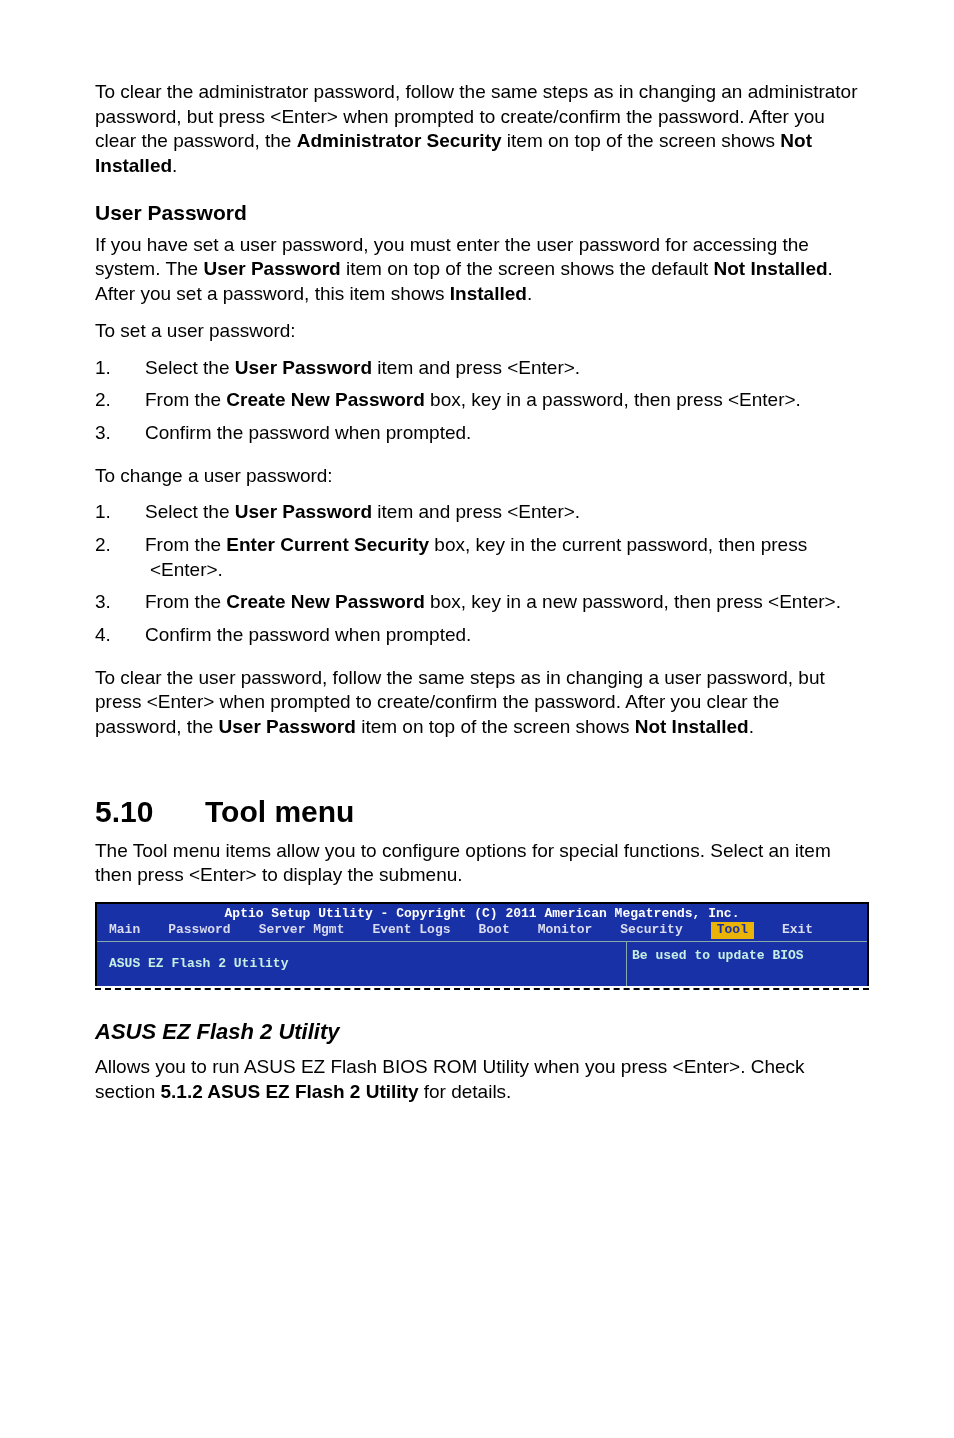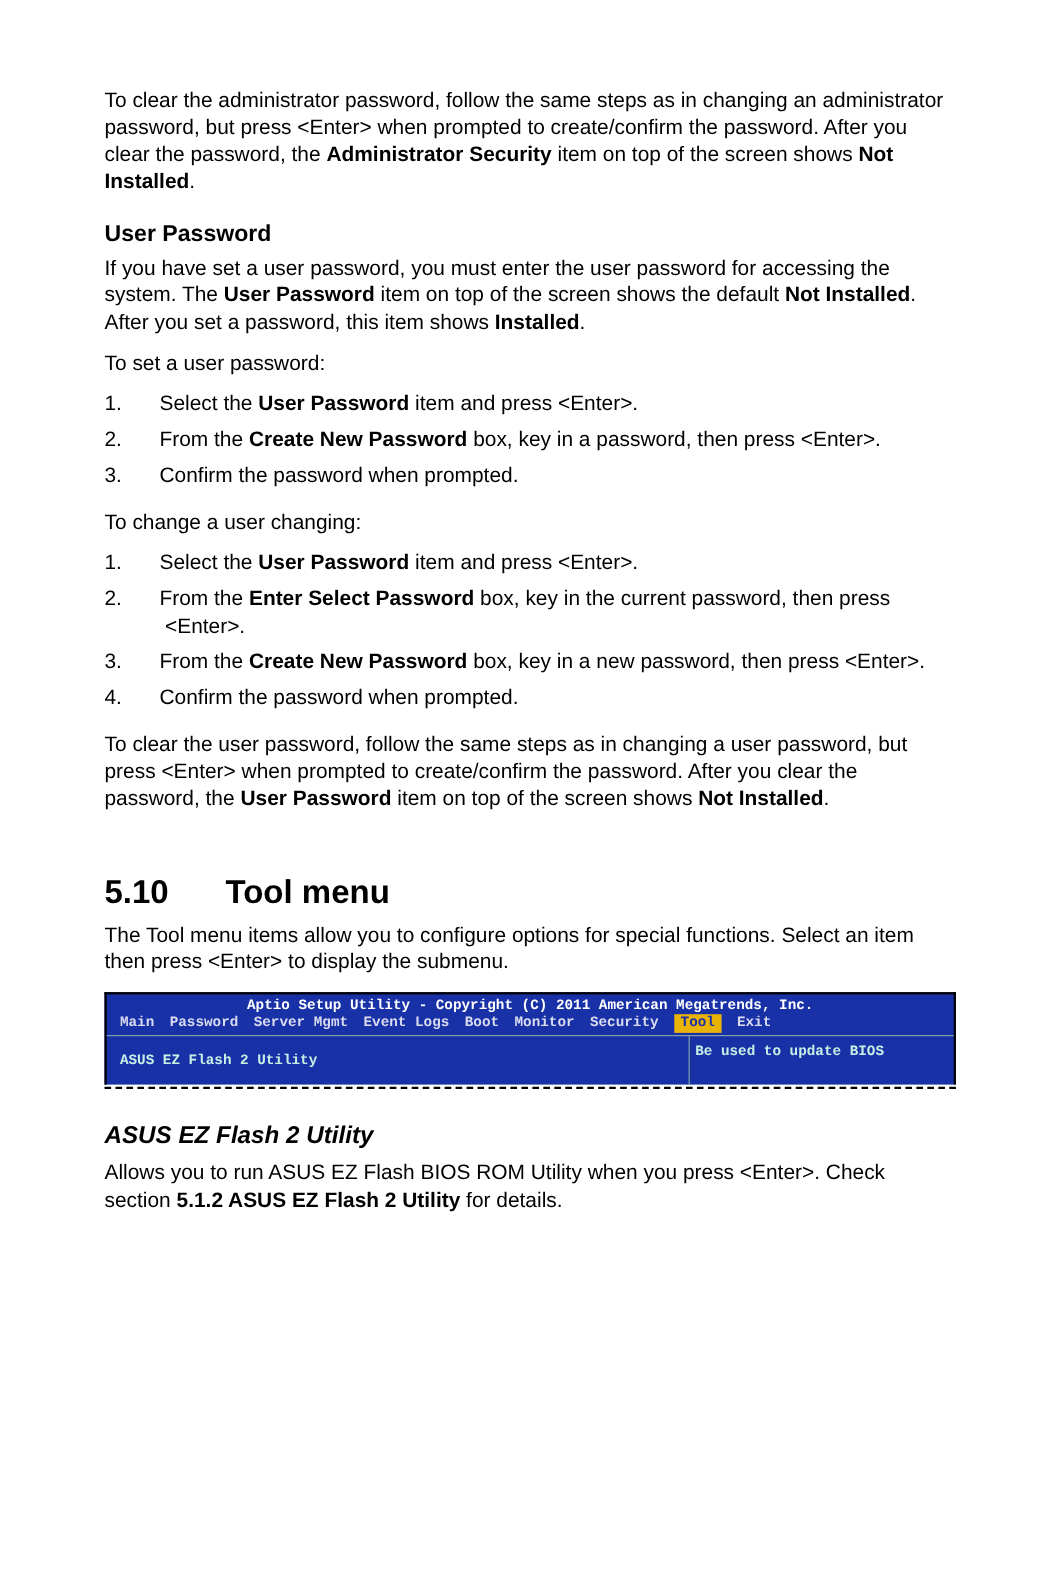--- a/index.html
+++ b/index.html
@@ -72,21 +72,21 @@
   .bios-header {
     text-align: center;
     padding: 2px 0 0 0;
     font-weight: bold;
     color: #ffffff;
   }
   .bios-menu {
     padding: 0 12px 2px 12px;
     color: #d9dcf0;
     display: flex;
-    gap: 14px;
+    gap: 28px;
     font-weight: bold;
     text-align: center;
   }
   .bios-menu .active {
     background: #eab308;
     color: #1931a6;
     padding: 0 6px;
   }
   .bios-body {
     display: flex;
@@ -134,24 +134,24 @@
     <span>If you have set a user password, you must enter the user password for accessing the system. The </span><b>User Password</b><span> item on top of the screen shows the default </span><b>Not Installed</b><span>. After you set a password, this item shows </span><b>Installed</b><span>.</span>
   </p>
 
   <p class="body-text">To set a user password:</p>
   <ol class="steps" id="set-steps">
       <li><span class="num">1.</span><span>Select the </span><b>User Password</b><span> item and press &lt;Enter&gt;.</span></li>
       <li><span class="num">2.</span><span>From the </span><b>Create New Password</b><span> box, key in a password, then press &lt;Enter&gt;.</span></li>
       <li><span class="num">3.</span><span>Confirm the password when prompted.</span></li>
     </ol>
 
-  <p class="body-text">To change a user changing:</p>
+  <p class="body-text">To change a user password:</p>
   <ol class="steps" id="change-steps">
       <li><span class="num">1.</span><span>Select the </span><b>User Password</b><span> item and press &lt;Enter&gt;.</span></li>
-      <li><span class="num">2.</span><span>From the </span><b>Enter Select Password</b><span> box, key in the current password, then press &lt;Enter&gt;.</span></li>
+      <li><span class="num">2.</span><span>From the </span><b>Enter Current Security</b><span> box, key in the current password, then press &lt;Enter&gt;.</span></li>
       <li><span class="num">3.</span><span>From the </span><b>Create New Password</b><span> box, key in a new password, then press &lt;Enter&gt;.</span></li>
       <li><span class="num">4.</span><span>Confirm the password when prompted.</span></li>
     </ol>
 
   <p class="body-text">
     <span>To clear the user password, follow the same steps as in changing a user password, but press &lt;Enter&gt; when prompted to create/confirm the password. After you clear the password, the </span><b>User Password</b><span> item on top of the screen shows </span><b>Not Installed</b><span>.</span>
   </p>
 
   <h1 class="section">
     <span class="secnum">5.10</span><span>Tool menu</span>

